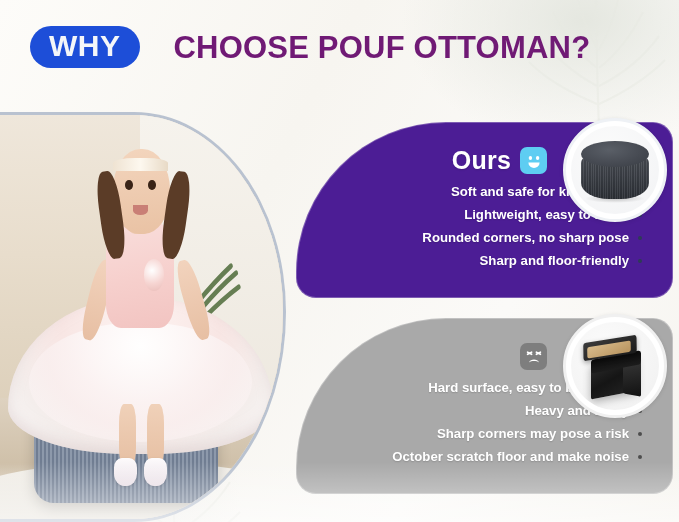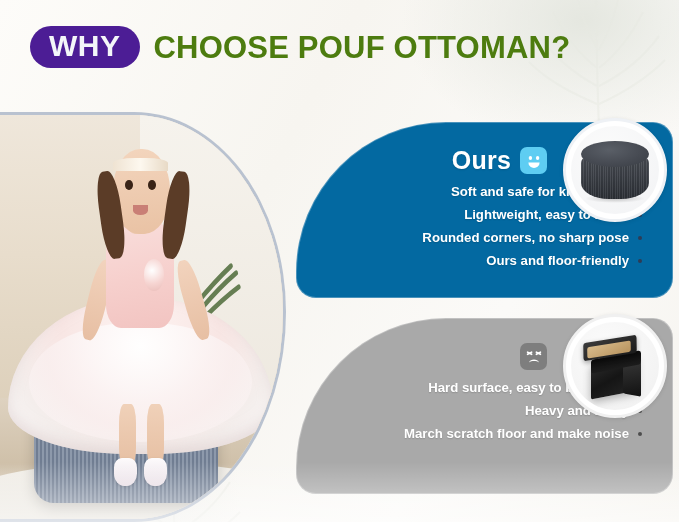--- a/index.html
+++ b/index.html
@@ -30,37 +30,38 @@
   .frond svg { display:block; }
 
   
   .header {
     position:absolute;
     left:30px; top:26px;
     display:flex; align-items:center; gap:14px;
     z-index:6;
   }
   .why-badge {
-    background:#4c1d95;
+    background:#1d4ed8;
     color:#f4f6f9;
     font-size:30px;
     font-weight:bold;
     letter-spacing:.5px;
     padding:5px 19px 7px 19px;
     border-radius:26px;
     line-height:1;
     font-family:"Liberation Sans", sans-serif;
   }
   .header-title {
-    color:#4d7c0f;
+    color:#701a75;
     font-size:31px;
     font-weight:bold;
     letter-spacing:.2px;
     white-space:nowrap;
     line-height:1;
+    margin-left:20px;
   }
 
   
   .photo-wrap {
     position:absolute;
     left:-14px; top:112px;
     width:300px; height:410px;
     z-index:4;
   }
   .photo-frame {
@@ -196,21 +197,21 @@
   
   .panel {
     position:absolute;
     right:6px;
     z-index:5;
     padding:12px 30px 14px 0;
     display:flex; flex-direction:column; align-items:flex-end;
   }
   .panel-ours {
     left:296px; top:122px; height:176px;
-    background:#0369a1;
+    background:#4c1d95;
     border-radius:150px 20px 20px 20px / 150px 20px 20px 20px;
     border:1px solid rgba(255,255,255,.28);
   }
   .panel-others {
     left:296px; top:318px; height:176px;
     background:#a9a9a9;
     border-radius:150px 20px 20px 20px / 150px 20px 20px 20px;
     border:1px solid rgba(255,255,255,.28);
   }
   .panel-head {
@@ -447,21 +448,21 @@
     </div>
     <div class="bullet">
       <span class="bullet-text">Lightweight, easy to move</span>
       <span class="bullet-dot"></span>
     </div>
     <div class="bullet">
       <span class="bullet-text">Rounded corners, no sharp pose</span>
       <span class="bullet-dot"></span>
     </div>
     <div class="bullet">
-      <span class="bullet-text">Ours and floor-friendly</span>
+      <span class="bullet-text">Sharp and floor-friendly</span>
       <span class="bullet-dot"></span>
     </div>
   </div>
 </div>
 
 <div class="prod-circle prod-ours">
   <div class="prod-inner">
     <div class="pouf-art">
       <div class="pouf-shadow"></div>
       <div class="pouf-body"></div>
@@ -487,21 +488,25 @@
   <div class="bullets">
     <div class="bullet">
       <span class="bullet-text">Hard surface, easy to bump into</span>
       <span class="bullet-dot"></span>
     </div>
     <div class="bullet">
       <span class="bullet-text">Heavy and bulky</span>
       <span class="bullet-dot"></span>
     </div>
     <div class="bullet">
-      <span class="bullet-text">March scratch floor and make noise</span>
+      <span class="bullet-text">Sharp corners may pose a risk</span>
+      <span class="bullet-dot"></span>
+    </div>
+    <div class="bullet">
+      <span class="bullet-text">October scratch floor and make noise</span>
       <span class="bullet-dot"></span>
     </div>
   </div>
 </div>
 
 <div class="prod-circle prod-others">
   <div class="prod-inner">
     <div class="box-art">
       <div class="box-base"></div>
       <div class="box-base-r"></div>

